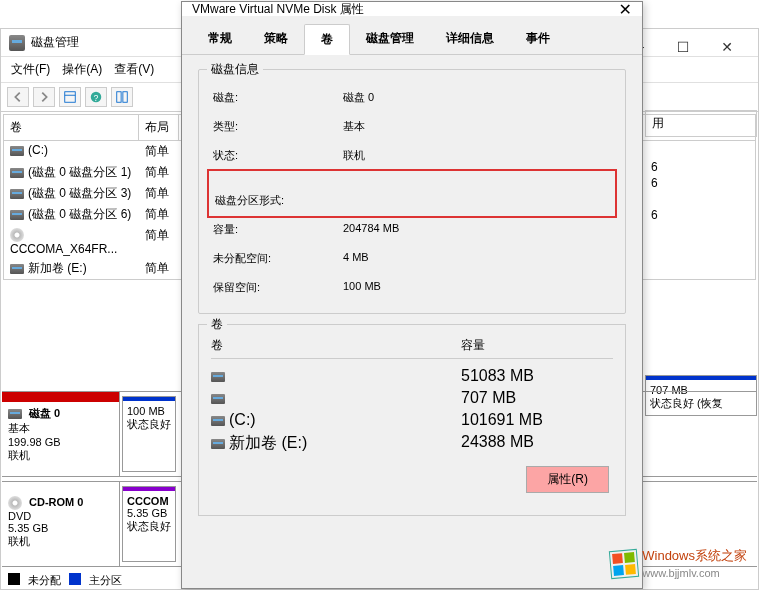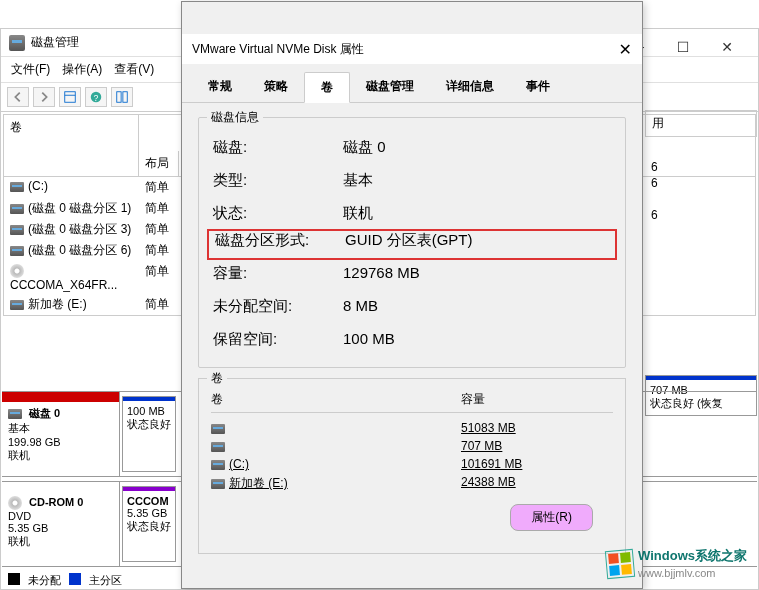--- a/index.html
+++ b/index.html
@@ -17,70 +17,70 @@
     .menubar span { cursor: default; }
     
     .toolbar { display: flex; gap: 4px; padding: 4px 6px; border-bottom: 1px solid #ccc; }
     .tool-btn { width: 22px; height: 20px; border: 1px solid #ccc; background: #f5f5f5; display:flex;align-items:center;justify-content:center; font-size:10px; }
     .tool-btn svg { width:14px; height:14px; }
     
     .volume-list { border: 1px solid #ccc; margin: 2px; }
     .vl-header { display: flex; background: #fff; border-bottom: 1px solid #ccc; font-size: 12px; }
     .vl-header > div { padding: 4px 6px; border-right: 1px solid #ccc; }
     .vl-col-vol { width: 135px; }
-    .vl-col-layout { width: 40px; margin-top: 36px; }
+    .vl-col-layout { width: 40px; }
     .vl-row { display: flex; font-size: 12px; padding: 1px 0; }
     .vl-row > div { padding: 1px 6px; }
     .vol-icon { width: 14px; height: 10px; background: linear-gradient(#888,#555); display:inline-block; margin-right:4px; border-radius:1px; vertical-align:middle; position:relative;}
     .vol-icon::after{content:'';position:absolute;top:3px;left:2px;right:2px;height:2px;background:#6ad;}
     .cd-icon { width:14px;height:14px;border-radius:50%;background:radial-gradient(circle,#fff 20%,#bbb 30%,#ddd 70%);display:inline-block;margin-right:4px;vertical-align:middle;}
     
     .disk-panel { position: absolute; bottom: 0; left: 2px; right: 2px; }
     .disk-row { display: flex; border-top: 1px solid #999; border-bottom: 1px solid #999; margin-bottom: 4px; height: 86px; }
     .disk-label-box { width: 118px; border-right: 1px solid #999; padding: 6px; font-size: 11px; background:#fff;}
     .disk-label-box .bar { height: 10px; background: #c00; margin: -6px -6px 4px -6px; }
     .disk-label-box.cd .bar { background: #80c; }
     .part-box { border:1px solid #999; margin:4px 2px; padding:4px; font-size:11px; min-width:50px; background:#fff;}
     .part-box .pbar { height:4px; background:#03c; margin:-4px -4px 4px -4px; border:2px solid #03c;}
     .part-box.cd .pbar { background:#80c;border-color:#80c;}
     
     
     .dialog { position: absolute; top: 1px; left: 181px; width: 462px; height: 588px; background: #f0f0f0; border: 1px solid #888; box-shadow: 2px 2px 8px rgba(0,0,0,0.2); z-index: 10; }
-    .dlg-title { height: 30px; display: flex; align-items: center; padding: 7px 10px; background: #fff; font-size: 12px; justify-content:space-between;margin-top:32px;}
+    .dlg-title { height: 14px; display: flex; align-items: center; padding: 7px 10px; background: #fff; font-size: 12px; justify-content:space-between;}
     .dlg-close { font-size: 16px; font-family: Arial; }
     
     .tabs { display: flex; padding: 8px 10px 0 10px; background: #f0f0f0; font-size: 12px; border-bottom:1px solid #ccc;}
     .tab { padding: 6px 16px; cursor: default; font-weight: bold; }
     .tab.active { background: #fff; border: 1px solid #ccc; border-bottom: 1px solid #fff; margin-bottom:-1px; border-radius: 2px 2px 0 0; }
     
     .group { margin: 14px 16px 10px 16px; border: 1px solid #ccc; border-radius: 2px; padding: 14px 14px 10px 14px; position: relative; background:#f0f0f0;}
     .group-title { position: absolute; top: -9px; left: 8px; background: #f0f0f0; padding: 0 4px; font-size: 12px; }
     
-    .info-row { display: flex; font-size: 15px; padding: 6px 0 8px 0; }
+    .info-row { display: flex; font-size: 11px; padding: 6px 0 8px 0; }
     .info-label { width: 130px; }
     .info-value { flex: 1; }
-    .highlight { border: 2px solid #d33; margin: -2px -6px; padding: 0 6px 8px 6px; }
+    .highlight { border: 2px solid #d33; margin: -2px -6px; padding: 22px 6px 8px 6px; }
     
     .vol-group { margin: 6px 16px; border:1px solid #ccc; padding: 12px; position:relative; }
     .vol-hdr { display:flex; font-size:12px; border-bottom:1px solid #ccc; padding-bottom:4px; margin-bottom:6px;}
     .vol-hdr > div:first-child { width: 250px; }
-    .vg-row { display:flex; font-size:12px; padding:2px 0;text-decoration:underline; }
+    .vg-row { display:flex; font-size:16px; padding:2px 0; }
     .vg-row > div:first-child { width: 250px; }
     
-    .prop-btn { float: right; margin: 10px 20px; padding: 4px 20px; font-size:12px; border:1px solid #aaa; background:#f0abfc; border-radius:8px;}
+    .prop-btn { float: right; margin: 10px 4px; padding: 4px 20px; font-size:12px; border:1px solid #aaa; background:#fca5a5; border-radius:0;}
     
     
     .watermark { position:absolute; bottom:10px; right:12px; font-size:13px; z-index:20; display:flex; align-items:center; gap:4px;}
     .watermark .wm-logo { width:28px; height:28px; display:grid; grid-template:1fr 1fr/1fr 1fr; gap:2px; border:1px solid #3a9; padding:2px; transform:rotate(-5deg);}
     .watermark .wm-logo span { display:block; }
     .watermark .wm-logo span:nth-child(1){background:#f25022;}
     .watermark .wm-logo span:nth-child(2){background:#7fba00;}
     .watermark .wm-logo span:nth-child(3){background:#00a4ef;}
     .watermark .wm-logo span:nth-child(4){background:#ffb900;}
-    .watermark .wm-text1{color:#0f766e;font-weight:700;}
+    .watermark .wm-text1{color:#c2410c;font-weight:400;}
     .watermark .wm-text2{color:#888;font-size:11px;}
     
     .right-side { position:absolute; top:110px; right:2px; width:112px; font-size:12px;}
     .right-hdr { border:1px solid #ccc; padding:4px 6px; }
     .right-vals div { padding:1px 6px; }
     .right-part { position:absolute; top:375px; right:2px; width:112px; border:1px solid #999; padding:4px; font-size:11px;}
     .right-part .pbar{height:4px;background:#03c;margin:-4px -4px 4px -4px;border:2px solid #03c;}
   </style>
 </head>
 <body>
@@ -242,29 +242,28 @@
     <div class="info-row">
         <div class="info-label">类型:</div>
         <div class="info-value">基本</div>
       </div>
     <div class="info-row">
         <div class="info-label">状态:</div>
         <div class="info-value">联机</div>
       </div>
     <div class="info-row highlight">
         <div class="info-label">磁盘分区形式:</div>
-        <div class="info-value">GUID 分区表(GPT)</div>
       </div>
     <div class="info-row">
         <div class="info-label">容量:</div>
-        <div class="info-value">129768 MB</div>
+        <div class="info-value">204784 MB</div>
       </div>
     <div class="info-row">
         <div class="info-label">未分配空间:</div>
-        <div class="info-value">8 MB</div>
+        <div class="info-value">4 MB</div>
       </div>
     <div class="info-row">
         <div class="info-label">保留空间:</div>
         <div class="info-value">100 MB</div>
       </div>
   </div>
 
   <div class="vol-group">
     <div class="group-title" style="background:#f0f0f0;">卷</div>
     <div class="vol-hdr">

